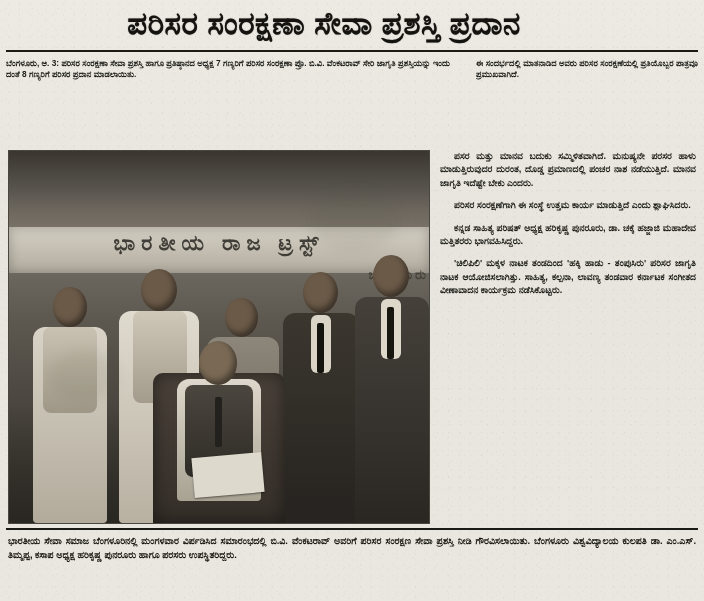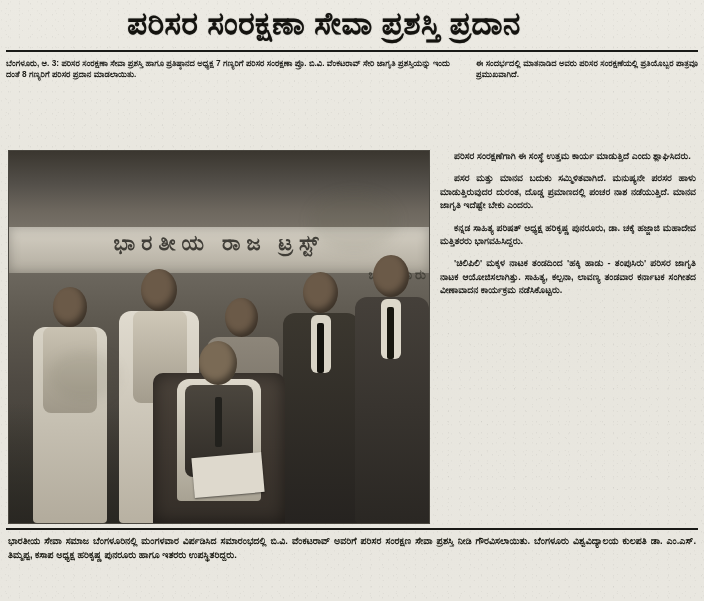--- a/index.html
+++ b/index.html
@@ -294,23 +294,23 @@
         <div class="p-head" style="left:40px; bottom:138px; width:38px; height:44px; background:#7a6a55;"></div>
         <div class="certificate"></div>
       </div>
 
       <div class="blotch" style="left:40px; top:200px; width:70px; height:50px;"></div>
       <div class="blotch" style="left:300px; top:40px; width:90px; height:60px;"></div>
     </div>
   </div>
 
   <div class="article">
+    <p>ಪಸರ ಮತ್ತು ಮಾನವ ಬದುಕು ಸಮ್ಮಿಳಿತವಾಗಿದೆ. ಮನುಷ್ಯನೇ ಪರಸರ ಹಾಳು ಮಾಡುತ್ತಿರುವುದರ ದುರಂತ, ದೊಡ್ಡ ಪ್ರಮಾಣದಲ್ಲಿ ಪಂಚರ ನಾಶ ನಡೆಯುತ್ತಿದೆ. ಮಾನವ ಜಾಗೃತಿ ಇದೆಷ್ಟೇ ಬೇಕು ಎಂದರು.</p>
     <p>ಪರಿಸರ ಸಂರಕ್ಷಣೆಗಾಗಿ ಈ ಸಂಸ್ಥೆ ಉತ್ತಮ ಕಾರ್ಯ ಮಾಡುತ್ತಿದೆ ಎಂದು ಶ್ಲಾಘಿಸಿದರು.</p>
-    <p>ಪಸರ ಮತ್ತು ಮಾನವ ಬದುಕು ಸಮ್ಮಿಳಿತವಾಗಿದೆ. ಮನುಷ್ಯನೇ ಪರಸರ ಹಾಳು ಮಾಡುತ್ತಿರುವುದರ ದುರಂತ, ದೊಡ್ಡ ಪ್ರಮಾಣದಲ್ಲಿ ಪಂಚರ ನಾಶ ನಡೆಯುತ್ತಿದೆ. ಮಾನವ ಜಾಗೃತಿ ಇದೆಷ್ಟೇ ಬೇಕು ಎಂದರು.</p>
     <p>ಕನ್ನಡ ಸಾಹಿತ್ಯ ಪರಿಷತ್ ಅಧ್ಯಕ್ಷ ಹರಿಕೃಷ್ಣ ಪುನರೂರು, ಡಾ. ಚಕ್ಕೆ ಹಜ್ಜಾಜಿ ಮಹಾದೇವ ಮತ್ತಿತರರು ಭಾಗವಹಿಸಿದ್ದರು.</p>
     <p>'ಚಿಲಿಪಿಲಿ' ಮಕ್ಕಳ ನಾಟಕ ತಂಡದಿಂದ 'ಹಕ್ಕಿ ಹಾಡು - ತಂಪುಸಿರು' ಪರಿಸರ ಜಾಗೃತಿ ನಾಟಕ ಆಯೋಜಿಸಲಾಗಿತ್ತು. ಸಾಹಿತ್ಯ, ಕಲ್ಪನಾ, ಲಾವಣ್ಯ ತಂಡವಾರ ಕರ್ನಾಟಕ ಸಂಗೀತದ ವೀಣಾವಾದನ ಕಾರ್ಯಕ್ರಮ ನಡೆಸಿಕೊಟ್ಟರು.</p>
   </div>
 
   <div class="rule bottom"></div>
 
-  <div class="caption">ಭಾರತೀಯ ಸೇವಾ ಸಮಾಜ ಬೆಂಗಳೂರಿನಲ್ಲಿ ಮಂಗಳವಾರ ವಿರ್ಪಡಿಸಿದ ಸಮಾರಂಭದಲ್ಲಿ ಬಿ.ವಿ. ವೆಂಕಟರಾವ್ ಅವರಿಗೆ ಪರಿಸರ ಸಂರಕ್ಷಣ ಸೇವಾ ಪ್ರಶಸ್ತಿ ನೀಡಿ ಗೌರವಿಸಲಾಯಿತು. ಬೆಂಗಳೂರು ವಿಶ್ವವಿದ್ಯಾಲಯ ಕುಲಪತಿ ಡಾ. ಎಂ.ಎಸ್. ತಿಮ್ಮಪ್ಪ, ಕಸಾಪ ಅಧ್ಯಕ್ಷ ಹರಿಕೃಷ್ಣ ಪುನರೂರು ಹಾಗೂ ಇತರರು ಉಪಸ್ಥಿತರಿದ್ದರು.</div>
+  <div class="caption">ಭಾರತೀಯ ಸೇವಾ ಸಮಾಜ ಬೆಂಗಳೂರಿನಲ್ಲಿ ಮಂಗಳವಾರ ವಿರ್ಪಡಿಸಿದ ಸಮಾರಂಭದಲ್ಲಿ ಬಿ.ವಿ. ವೆಂಕಟರಾವ್ ಅವರಿಗೆ ಪರಿಸರ ಸಂರಕ್ಷಣ ಸೇವಾ ಪ್ರಶಸ್ತಿ ನೀಡಿ ಗೌರವಿಸಲಾಯಿತು. ಬೆಂಗಳೂರು ವಿಶ್ವವಿದ್ಯಾಲಯ ಕುಲಪತಿ ಡಾ. ಎಂ.ಎಸ್. ತಿಮ್ಮಪ್ಪ, ಕಸಾಪ ಅಧ್ಯಕ್ಷ ಹರಿಕೃಷ್ಣ ಪುನರೂರು ಹಾಗೂ ಪರಸರು ಉಪಸ್ಥಿತರಿದ್ದರು.</div>
 
 </div>
 
 </body></html>

